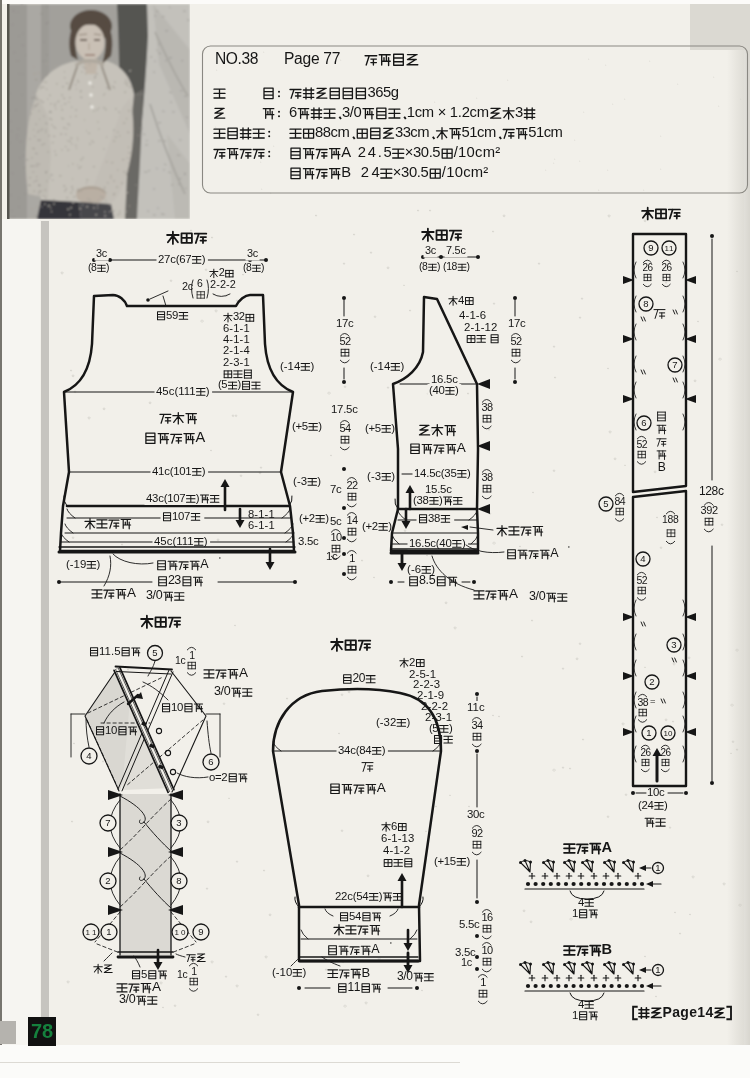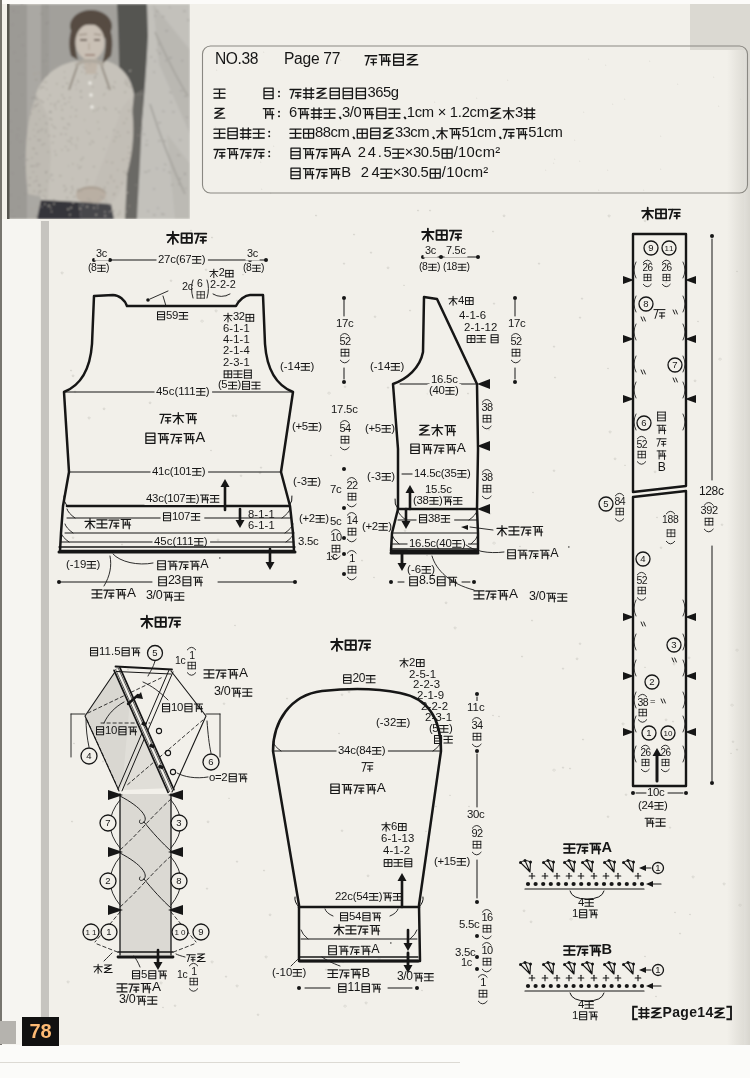--- a/index.html
+++ b/index.html
@@ -82,21 +82,21 @@
 <path d="M38,119l2.7,0.8M5,213l2.8,-0.2M35,57l3.5,0.2M16,164l2.4,-0.6M33,10l3.1,-0.5M28,212l2.7,0.3M14,0l1.6,-0.7M27,93l2.5,0.8M6,49l2.8,-1.0M0,76l1.7,-0.3M10,125l2.7,-0.6M27,102l1.8,0.9M11,32l1.7,0.3M38,168l2.3,-0.5M1,139l2.6,-0.3M28,95l3.4,0.5M11,194l1.6,0.1M18,51l1.6,0.6M1,118l3.4,-0.7M9,131l2.5,0.3M36,38l2.1,-0.4M2,191l3.1,0.4M0,182l3.0,-0.1M33,97l2.0,-0.8M10,8l2.2,0.5M31,182l2.9,-0.5M24,94l3.1,0.0M12,138l3.4,-0.6M39,3l2.0,-0.5M33,203l3.0,-0.3M39,71l2.0,0.8M28,149l2.8,1.0M21,181l2.9,0.7M19,156l2.6,-0.4M9,134l1.7,0.8M6,6l1.7,0.9M15,30l1.6,-0.9M30,136l2.9,0.5M3,127l2.2,0.6M36,192l1.6,0.7M40,203l1.7,-0.6M5,7l3.2,0.6M28,177l2.8,-0.4M4,21l3.0,-0.6M14,91l1.5,-0.5M12,154l2.2,-0.4M42,108l3.2,0.2M1,89l2.4,0.5M15,152l2.6,-0.6M38,20l3.1,-0.7M0,43l3.0,1.0M0,106l2.5,0.6M8,106l2.2,0.7M11,203l2.1,-0.6M31,107l1.7,0.3M4,169l2.9,0.6M28,76l2.3,-0.2M39,19l3.3,-0.9M9,57l3.3,0.0M17,190l2.0,-0.1M23,162l3.0,0.3M15,70l1.8,0.7M29,160l1.8,-0.1M34,125l1.8,-0.1M39,51l1.9,-0.4M31,181l1.8,-0.7M11,70l2.5,-0.7M14,41l3.5,0.5M4,207l1.7,-0.2M43,171l3.0,-0.1M139,137l1.7,-0.6M149,7l2.3,0.6M165,108l2.8,-0.1M136,130l2.3,0.5M177,92l2.6,0.5M151,49l2.9,0.8M170,151l3.2,0.4M163,98l2.1,0.3M133,90l3.1,0.4M162,54l2.3,-0.1M162,88l2.9,0.9M138,141l3.1,-0.2M154,210l1.6,0.1M137,168l3.4,0.0M133,124l2.6,0.4M156,137l3.2,0.0M150,204l1.9,0.4M149,164l1.7,1.0M147,12l2.0,-0.2M129,90l2.3,0.4M147,57l1.9,0.5M179,113l1.9,0.6M149,46l1.8,0.6M172,136l2.4,0.1M140,207l2.2,0.3M172,175l2.4,-0.4M158,27l3.2,-0.3M174,57l2.3,-0.5M151,40l1.5,0.4M143,53l2.1,-0.0M151,137l2.8,-0.3M178,184l1.6,0.7M177,169l1.8,0.7M162,3l1.5,0.9M163,54l1.7,-0.7M141,167l2.2,-0.7M177,170l1.8,0.8M161,168l2.8,0.8M171,180l1.9,0.4M157,160l2.4,0.8M158,57l2.0,-0.7M155,13l2.4,-0.7M155,107l2.6,0.7M128,181l2.4,0.1M164,181l2.2,-0.2M180,16l2.8,0.3M130,131l2.9,0.9M146,211l2.5,-0.0M176,7l2.9,0.3M146,185l2.2,-0.1M156,166l1.9,-0.1M151,119l3.2,-0.4M173,87l2.5,-0.5M155,210l2.8,0.6M146,68l2.1,0.2" stroke="#8f8d88" stroke-width="0.9" fill="none" opacity="0.7"></path>
 
 <path d="M148,28 C158,50 170,75 181,92 M143,100 C154,135 166,165 178,190" stroke="#a5a39d" stroke-width="1.6" fill="none"></path>
 </g>
 
 <rect x="0" y="0" width="2.5" height="215" fill="#55544f"></rect>
 </svg>
 
 <div style="position:absolute;left:0;top:1021px;width:16px;height:23px;background:#b5b3ae"></div>
 
-<div style="position:absolute;left:22px;top:1017px;width:37px;height:29px;background:#111;color:#fdba74;font-weight:bold;font-size:20px;text-align:center;line-height:29px">78</div>
+<div style="position:absolute;left:28px;top:1017px;width:28px;height:29px;background:#111;color:#15803d;font-weight:bold;font-size:20px;text-align:center;line-height:29px">78</div>
 
 <svg width="750" height="1078" viewBox="0 0 750 1078" style="position:absolute;left:0;top:0">
 
 <path d="M493,231 a0.6,0.6 0 1 0 0.1,0 M208,821 a0.9,0.9 0 1 0 0.1,0 M666,282 a0.7,0.7 0 1 0 0.1,0 M75,391 a0.8,0.8 0 1 0 0.1,0 M73,375 a0.9,0.9 0 1 0 0.1,0 M428,393 a0.8,0.8 0 1 0 0.1,0 M609,215 a1.0,1.0 0 1 0 0.1,0 M533,492 a0.5,0.5 0 1 0 0.1,0 M711,489 a0.5,0.5 0 1 0 0.1,0 M121,913 a0.8,0.8 0 1 0 0.1,0 M608,816 a0.8,0.8 0 1 0 0.1,0 M722,524 a0.8,0.8 0 1 0 0.1,0 M623,723 a1.0,1.0 0 1 0 0.1,0 M450,795 a0.4,0.4 0 1 0 0.1,0 M211,450 a0.5,0.5 0 1 0 0.1,0 M214,294 a0.6,0.6 0 1 0 0.1,0 M490,513 a0.7,0.7 0 1 0 0.1,0 M199,432 a1.1,1.1 0 1 0 0.1,0 M499,716 a0.5,0.5 0 1 0 0.1,0 M554,346 a0.7,0.7 0 1 0 0.1,0 M733,741 a0.8,0.8 0 1 0 0.1,0 M524,910 a0.9,0.9 0 1 0 0.1,0 M212,237 a0.6,0.6 0 1 0 0.1,0 M238,385 a1.1,1.1 0 1 0 0.1,0 M655,471 a0.9,0.9 0 1 0 0.1,0 M326,969 a0.7,0.7 0 1 0 0.1,0 M236,415 a0.8,0.8 0 1 0 0.1,0 M235,695 a1.0,1.0 0 1 0 0.1,0 M329,392 a1.1,1.1 0 1 0 0.1,0 M404,285 a0.4,0.4 0 1 0 0.1,0 M130,731 a1.0,1.0 0 1 0 0.1,0 M344,263 a0.7,0.7 0 1 0 0.1,0 M737,649 a1.1,1.1 0 1 0 0.1,0 M645,220 a0.9,0.9 0 1 0 0.1,0 M522,656 a0.6,0.6 0 1 0 0.1,0 M494,303 a0.7,0.7 0 1 0 0.1,0 M366,1002 a1.0,1.0 0 1 0 0.1,0 M235,625 a0.5,0.5 0 1 0 0.1,0 M680,933 a0.6,0.6 0 1 0 0.1,0 M493,715 a0.5,0.5 0 1 0 0.1,0 M577,658 a0.9,0.9 0 1 0 0.1,0 M418,210 a0.6,0.6 0 1 0 0.1,0 M68,981 a1.0,1.0 0 1 0 0.1,0 M625,465 a0.4,0.4 0 1 0 0.1,0 M656,996 a0.5,0.5 0 1 0 0.1,0 M388,267 a0.9,0.9 0 1 0 0.1,0 M580,317 a0.7,0.7 0 1 0 0.1,0 M432,430 a1.0,1.0 0 1 0 0.1,0 M345,386 a0.8,0.8 0 1 0 0.1,0 M555,377 a0.6,0.6 0 1 0 0.1,0 M737,749 a0.7,0.7 0 1 0 0.1,0 M410,310 a0.6,0.6 0 1 0 0.1,0 M287,698 a0.6,0.6 0 1 0 0.1,0 M206,269 a0.8,0.8 0 1 0 0.1,0 M212,961 a1.0,1.0 0 1 0 0.1,0 M104,408 a0.9,0.9 0 1 0 0.1,0 M202,320 a1.1,1.1 0 1 0 0.1,0 M446,602 a0.9,0.9 0 1 0 0.1,0 M608,368 a0.5,0.5 0 1 0 0.1,0 M350,562 a0.7,0.7 0 1 0 0.1,0 M554,769 a1.1,1.1 0 1 0 0.1,0 M122,544 a0.6,0.6 0 1 0 0.1,0 M645,416 a0.5,0.5 0 1 0 0.1,0 M362,560 a0.6,0.6 0 1 0 0.1,0 M226,976 a0.7,0.7 0 1 0 0.1,0 M645,667 a0.4,0.4 0 1 0 0.1,0 M740,904 a1.1,1.1 0 1 0 0.1,0 M690,914 a0.5,0.5 0 1 0 0.1,0 M388,387 a0.7,0.7 0 1 0 0.1,0 M95,525 a1.1,1.1 0 1 0 0.1,0 M237,861 a0.7,0.7 0 1 0 0.1,0 M345,1005 a1.1,1.1 0 1 0 0.1,0 M436,806 a0.5,0.5 0 1 0 0.1,0 M258,1014 a0.8,0.8 0 1 0 0.1,0 M426,831 a0.4,0.4 0 1 0 0.1,0 M455,627 a1.0,1.0 0 1 0 0.1,0 M163,1007 a0.5,0.5 0 1 0 0.1,0 M182,704 a0.9,0.9 0 1 0 0.1,0 M216,310 a1.0,1.0 0 1 0 0.1,0 M224,703 a0.8,0.8 0 1 0 0.1,0 M342,694 a0.8,0.8 0 1 0 0.1,0 M695,380 a0.9,0.9 0 1 0 0.1,0 M218,539 a0.9,0.9 0 1 0 0.1,0 M260,472 a0.9,0.9 0 1 0 0.1,0 M105,590 a1.1,1.1 0 1 0 0.1,0 M737,271 a0.5,0.5 0 1 0 0.1,0 M237,985 a1.0,1.0 0 1 0 0.1,0 M657,517 a0.5,0.5 0 1 0 0.1,0 M626,794 a0.8,0.8 0 1 0 0.1,0 M731,753 a0.4,0.4 0 1 0 0.1,0 M615,458 a0.9,0.9 0 1 0 0.1,0 M698,321 a0.5,0.5 0 1 0 0.1,0 M128,669 a0.6,0.6 0 1 0 0.1,0 M469,806 a0.5,0.5 0 1 0 0.1,0 M489,429 a0.7,0.7 0 1 0 0.1,0 M675,912 a0.5,0.5 0 1 0 0.1,0 M345,440 a0.4,0.4 0 1 0 0.1,0 M583,739 a0.6,0.6 0 1 0 0.1,0 M563,668 a0.7,0.7 0 1 0 0.1,0 M62,272 a1.0,1.0 0 1 0 0.1,0 M674,663 a1.0,1.0 0 1 0 0.1,0 M454,333 a0.5,0.5 0 1 0 0.1,0 M266,956 a1.0,1.0 0 1 0 0.1,0 M645,956 a0.5,0.5 0 1 0 0.1,0 M226,295 a0.9,0.9 0 1 0 0.1,0 M661,547 a0.8,0.8 0 1 0 0.1,0 M161,982 a1.0,1.0 0 1 0 0.1,0 M724,883 a1.0,1.0 0 1 0 0.1,0 M72,821 a0.6,0.6 0 1 0 0.1,0 M693,876 a1.0,1.0 0 1 0 0.1,0 M610,431 a1.0,1.0 0 1 0 0.1,0 M129,934 a1.0,1.0 0 1 0 0.1,0 M207,888 a0.7,0.7 0 1 0 0.1,0 M264,870 a0.6,0.6 0 1 0 0.1,0 M71,370 a0.6,0.6 0 1 0 0.1,0 M647,1013 a0.6,0.6 0 1 0 0.1,0 M494,542 a1.1,1.1 0 1 0 0.1,0 M422,990 a0.5,0.5 0 1 0 0.1,0 M720,358 a1.1,1.1 0 1 0 0.1,0 M237,300 a0.7,0.7 0 1 0 0.1,0 M554,470 a0.8,0.8 0 1 0 0.1,0 M405,530 a0.8,0.8 0 1 0 0.1,0 M229,798 a0.4,0.4 0 1 0 0.1,0 M689,657 a0.9,0.9 0 1 0 0.1,0 M563,767 a0.7,0.7 0 1 0 0.1,0 M103,761 a0.6,0.6 0 1 0 0.1,0 M270,914 a0.9,0.9 0 1 0 0.1,0 M261,467 a0.7,0.7 0 1 0 0.1,0 M331,455 a0.5,0.5 0 1 0 0.1,0 M343,991 a0.9,0.9 0 1 0 0.1,0 M673,721 a0.6,0.6 0 1 0 0.1,0 M430,210 a0.6,0.6 0 1 0 0.1,0 M349,691 a0.9,0.9 0 1 0 0.1,0 M374,577 a0.5,0.5 0 1 0 0.1,0 M379,958 a1.0,1.0 0 1 0 0.1,0 M171,280 a0.8,0.8 0 1 0 0.1,0 M489,488 a1.0,1.0 0 1 0 0.1,0 M570,768 a0.6,0.6 0 1 0 0.1,0 M191,230 a0.6,0.6 0 1 0 0.1,0 M380,915 a0.5,0.5 0 1 0 0.1,0 M339,733 a0.5,0.5 0 1 0 0.1,0 M532,620 a0.6,0.6 0 1 0 0.1,0 M504,215 a0.9,0.9 0 1 0 0.1,0 M582,298 a0.7,0.7 0 1 0 0.1,0 M175,1005 a0.8,0.8 0 1 0 0.1,0 M89,417 a1.0,1.0 0 1 0 0.1,0 M368,875 a0.9,0.9 0 1 0 0.1,0 M732,704 a1.1,1.1 0 1 0 0.1,0 M666,719 a0.9,0.9 0 1 0 0.1,0 M401,899 a0.8,0.8 0 1 0 0.1,0 M670,827 a0.7,0.7 0 1 0 0.1,0 M233,415 a0.8,0.8 0 1 0 0.1,0 M580,643 a0.8,0.8 0 1 0 0.1,0 M243,274 a0.6,0.6 0 1 0 0.1,0 M241,475 a0.8,0.8 0 1 0 0.1,0 M150,402 a0.9,0.9 0 1 0 0.1,0 M539,263 a0.7,0.7 0 1 0 0.1,0 M427,555 a0.5,0.5 0 1 0 0.1,0 M343,961 a0.8,0.8 0 1 0 0.1,0 M531,921 a0.9,0.9 0 1 0 0.1,0 M316,215 a0.6,0.6 0 1 0 0.1,0 M571,918 a1.1,1.1 0 1 0 0.1,0 M342,830 a0.8,0.8 0 1 0 0.1,0 M468,393 a0.6,0.6 0 1 0 0.1,0 M354,234 a0.6,0.6 0 1 0 0.1,0 M520,546 a0.5,0.5 0 1 0 0.1,0 M375,316 a0.8,0.8 0 1 0 0.1,0 M73,537 a0.8,0.8 0 1 0 0.1,0 M74,743 a0.5,0.5 0 1 0 0.1,0 M371,252 a0.7,0.7 0 1 0 0.1,0" fill="none" stroke="#c8c6bf" stroke-width="1" opacity="0.55"></path>
 <path d="M318,96 l1.2,0.4 M612,104 l1.2,0.4 M607,170 l1.2,0.4 M340,60 l1.2,0.4 M215,127 l1.2,0.4 M740,99 l1.2,0.4 M553,163 l1.2,0.4 M554,159 l1.2,0.4 M713,77 l1.2,0.4 M216,70 l1.2,0.4 M273,146 l1.2,0.4 M507,80 l1.2,0.4 M579,161 l1.2,0.4 M295,137 l1.2,0.4 M605,65 l1.2,0.4 M643,190 l1.2,0.4 M263,52 l1.2,0.4 M372,148 l1.2,0.4 M718,106 l1.2,0.4 M588,59 l1.2,0.4 M574,140 l1.2,0.4 M260,162 l1.2,0.4 M660,136 l1.2,0.4 M270,193 l1.2,0.4 M624,99 l1.2,0.4 M434,102 l1.2,0.4 M476,98 l1.2,0.4 M660,169 l1.2,0.4 M261,189 l1.2,0.4 M545,170 l1.2,0.4 M583,112 l1.2,0.4 M598,190 l1.2,0.4 M349,167 l1.2,0.4 M493,119 l1.2,0.4 M438,155 l1.2,0.4 M349,173 l1.2,0.4 M649,61 l1.2,0.4 M677,84 l1.2,0.4 M454,138 l1.2,0.4 M408,52 l1.2,0.4" stroke="#d5d3cc" stroke-width="1" opacity="0.6"></path>
 
 <rect x="202.5" y="46" width="545" height="147" rx="8" fill="none" stroke="#8a8882" stroke-width="1.1"></rect>
 
 <text x="215.0" y="63.7" font-size="15.6" fill="#161616" font-family="Liberation Sans, sans-serif" textLength="43.4">NO.38</text>
 <text x="284.0" y="63.7" font-size="15.6" fill="#161616" font-family="Liberation Sans, sans-serif" textLength="56.4">Page 77</text>

